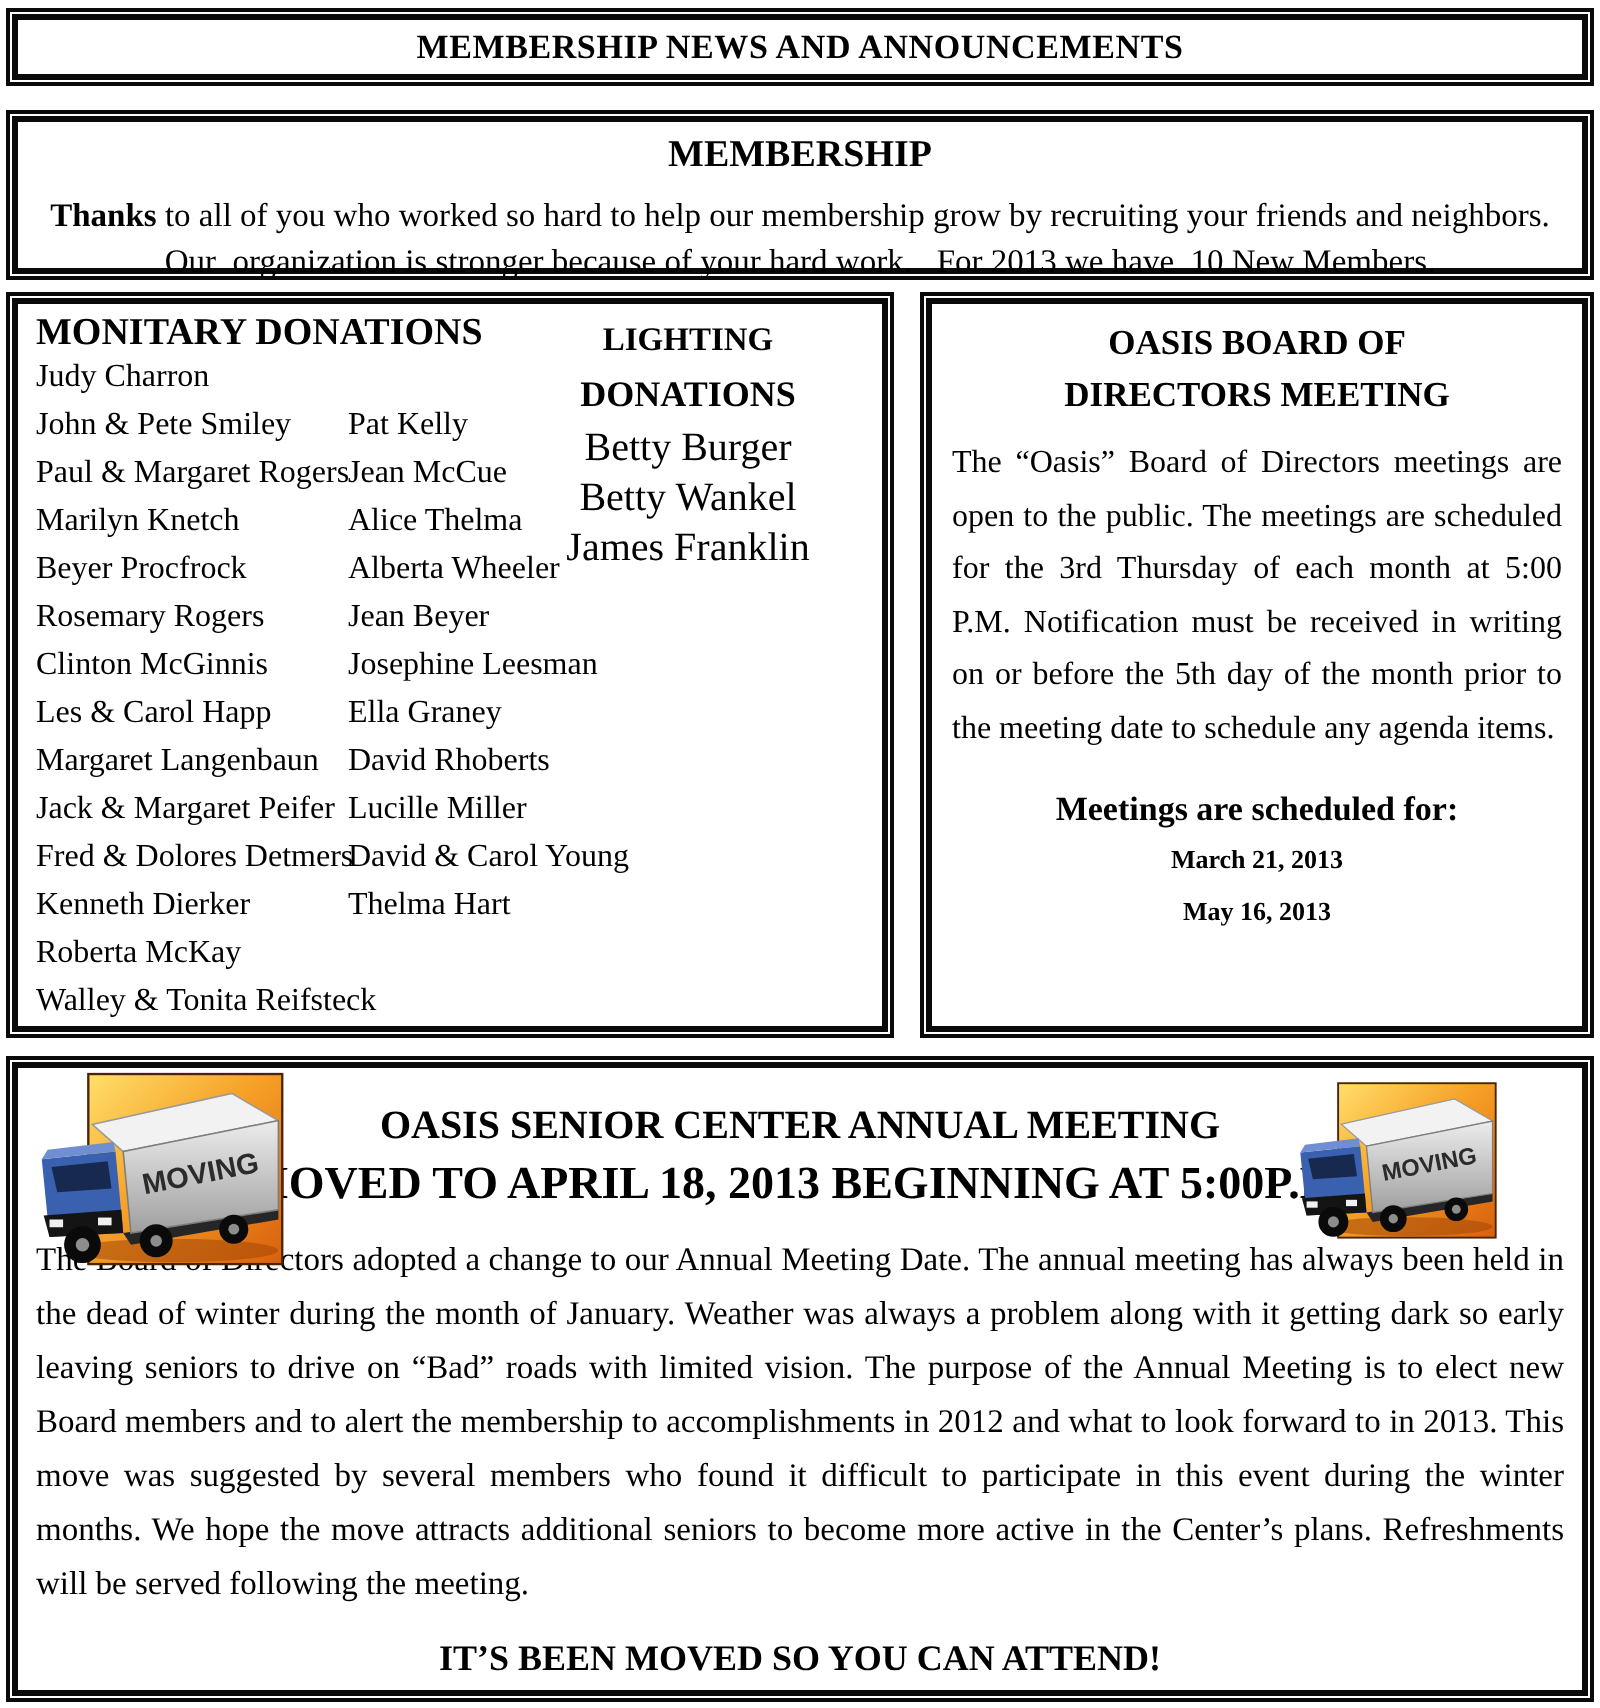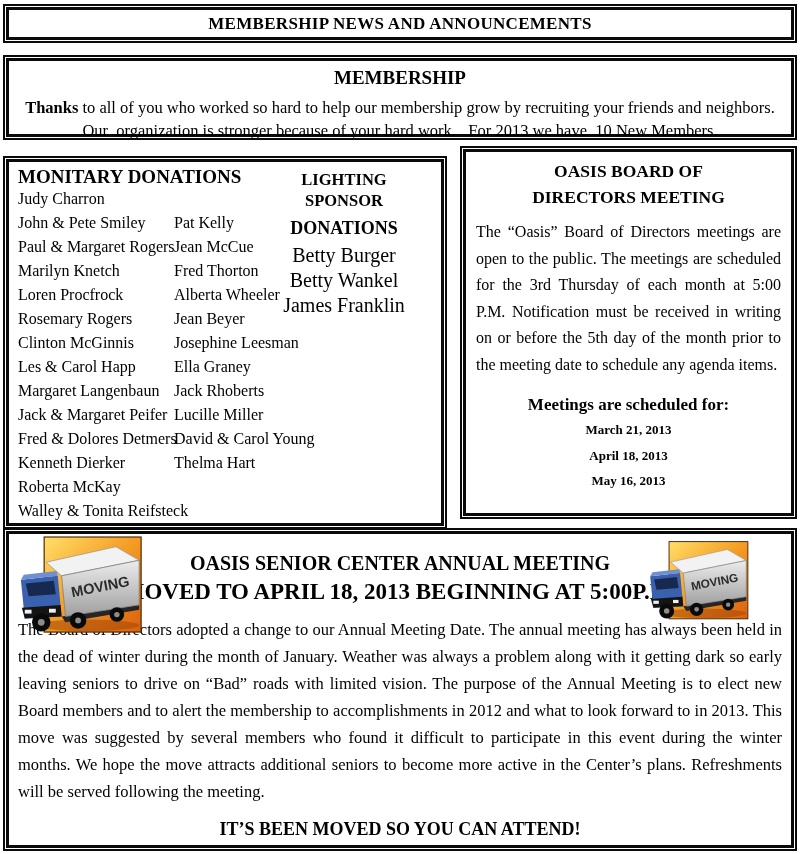--- a/index.html
+++ b/index.html
@@ -10,21 +10,21 @@
   }
   .frame {
     position:absolute; background:#fff;
     border:3px solid #0a0a0a;
     outline:2px solid #0a0a0a;
     outline-offset:1px;
   }
   
   #header-box      { left:6px;   top:7px;   width:788px; height:33px; display:flex; align-items:center; justify-content:center; }
   #membership-box  { left:6px;   top:58px;  width:788px; height:79px; text-align:center; }
-  #donations-box   { left:6px;   top:159px; width:438px; height:367px; }
+  #donations-box   { left:6px;   top:149px; width:438px; height:367px; }
   #board-box       { left:463px; top:149px; width:331px; height:367px; padding:6px 10px; }
   #annual-box      { left:6px;   top:531px; width:788px; height:317px; }
 
   .b { font-weight:bold; }
 
   
   .header-title { font-weight:bold; font-size:17px; letter-spacing:.3px; }
 
   
   .membership-title { font-weight:bold; font-size:19px; margin-top:6px; }
@@ -73,64 +73,62 @@
   <div class="membership-line">Our  organization is stronger because of your hard work.   For 2013 we have  10 New Members.</div>
 </div>
 
 <div class="frame" id="donations-box">
   <div class="don-title">MONITARY DONATIONS</div>
   <div class="don-col" id="don-col1">
       <div>Judy Charron</div>
       <div>John &amp; Pete Smiley</div>
       <div>Paul &amp; Margaret Rogers</div>
       <div>Marilyn Knetch</div>
-      <div>Loren Procfrock</div>
+      <div>Beyer Procfrock</div>
       <div>Rosemary Rogers</div>
       <div>Clinton McGinnis</div>
       <div>Les &amp; Carol Happ</div>
       <div>Margaret Langenbaun</div>
       <div>Jack &amp; Margaret Peifer</div>
       <div>Fred &amp; Dolores Detmers</div>
       <div>Kenneth Dierker</div>
       <div>Roberta McKay</div>
       <div>Walley &amp; Tonita Reifsteck</div>
     </div>
   <div class="don-col" id="don-col2">
       <div>Pat Kelly</div>
       <div>Jean McCue</div>
-      <div>Fred Thorton</div>
+      <div>Alice Thelma</div>
       <div>Alberta Wheeler</div>
       <div>Jean Beyer</div>
       <div>Josephine Leesman</div>
       <div>Ella Graney</div>
-      <div>Jack Rhoberts</div>
+      <div>David Rhoberts</div>
       <div>Lucille Miller</div>
       <div>David &amp; Carol Young</div>
       <div>Thelma Hart</div>
     </div>
   <div id="lighting">
     <div class="light-heading">LIGHTING</div>
-    <div class="light-heading">SPONSOR</div>
     <div class="light-heading2">DONATIONS</div>
     <div class="light-names">
         <div>Betty Burger</div>
         <div>Betty Wankel</div>
         <div>James Franklin</div>
       </div>
   </div>
 </div>
 
 <div class="frame" id="board-box">
   <div class="board-title">OASIS BOARD OF</div>
   <div class="board-title">DIRECTORS MEETING</div>
   <div class="board-body">The “Oasis” Board of Directors meetings are open to the public.  The meetings are  scheduled for the 3rd Thursday of each month at 5:00 P.M.  Notification must be received in writing on or  before the 5th day of the month prior to the meeting date to  schedule any agenda items.</div>
   <div class="sched-heading">Meetings are scheduled for:</div>
   <div class="sched-dates">
       <div>March 21, 2013</div>
-      <div>April 18, 2013</div>
       <div>May 16, 2013</div>
     </div>
 </div>
 
 <div class="frame" id="annual-box">
 
   <svg class="truck" id="truck-left" viewBox="0 0 132 104" aria-hidden="true">
     <defs>
       <linearGradient id="sunset" x1="0" y1="0" x2="1" y2="1">
         <stop offset="0" stop-color="#ffdf6b"></stop>

